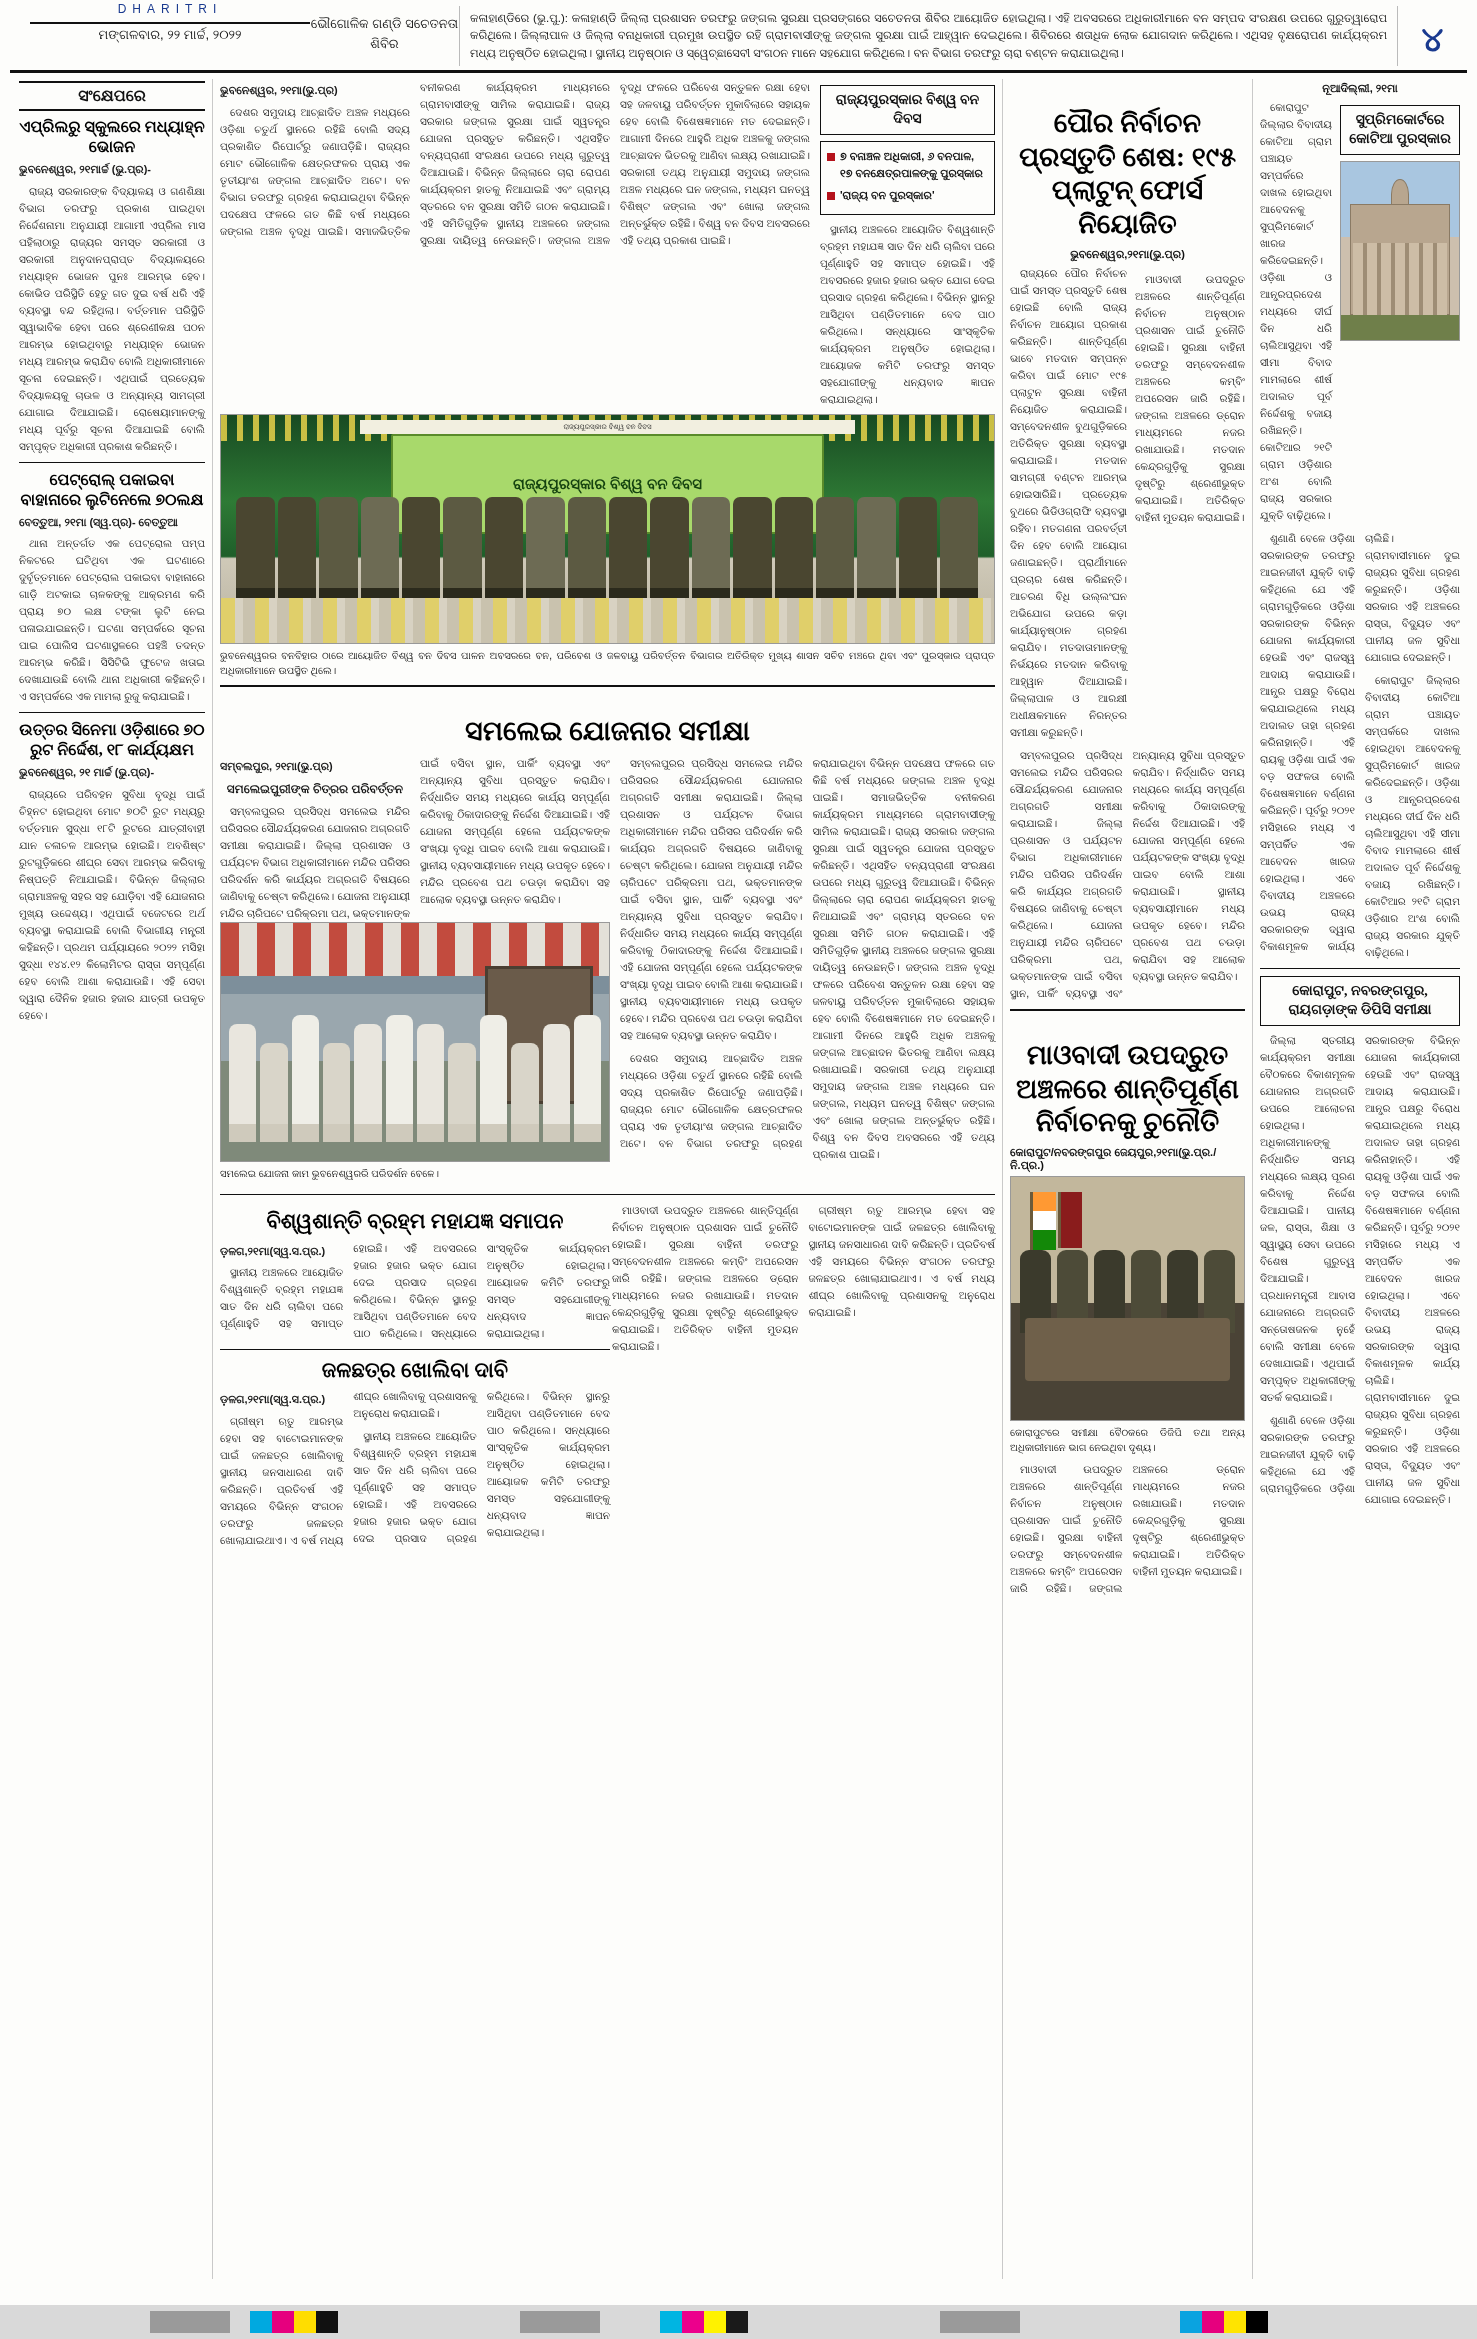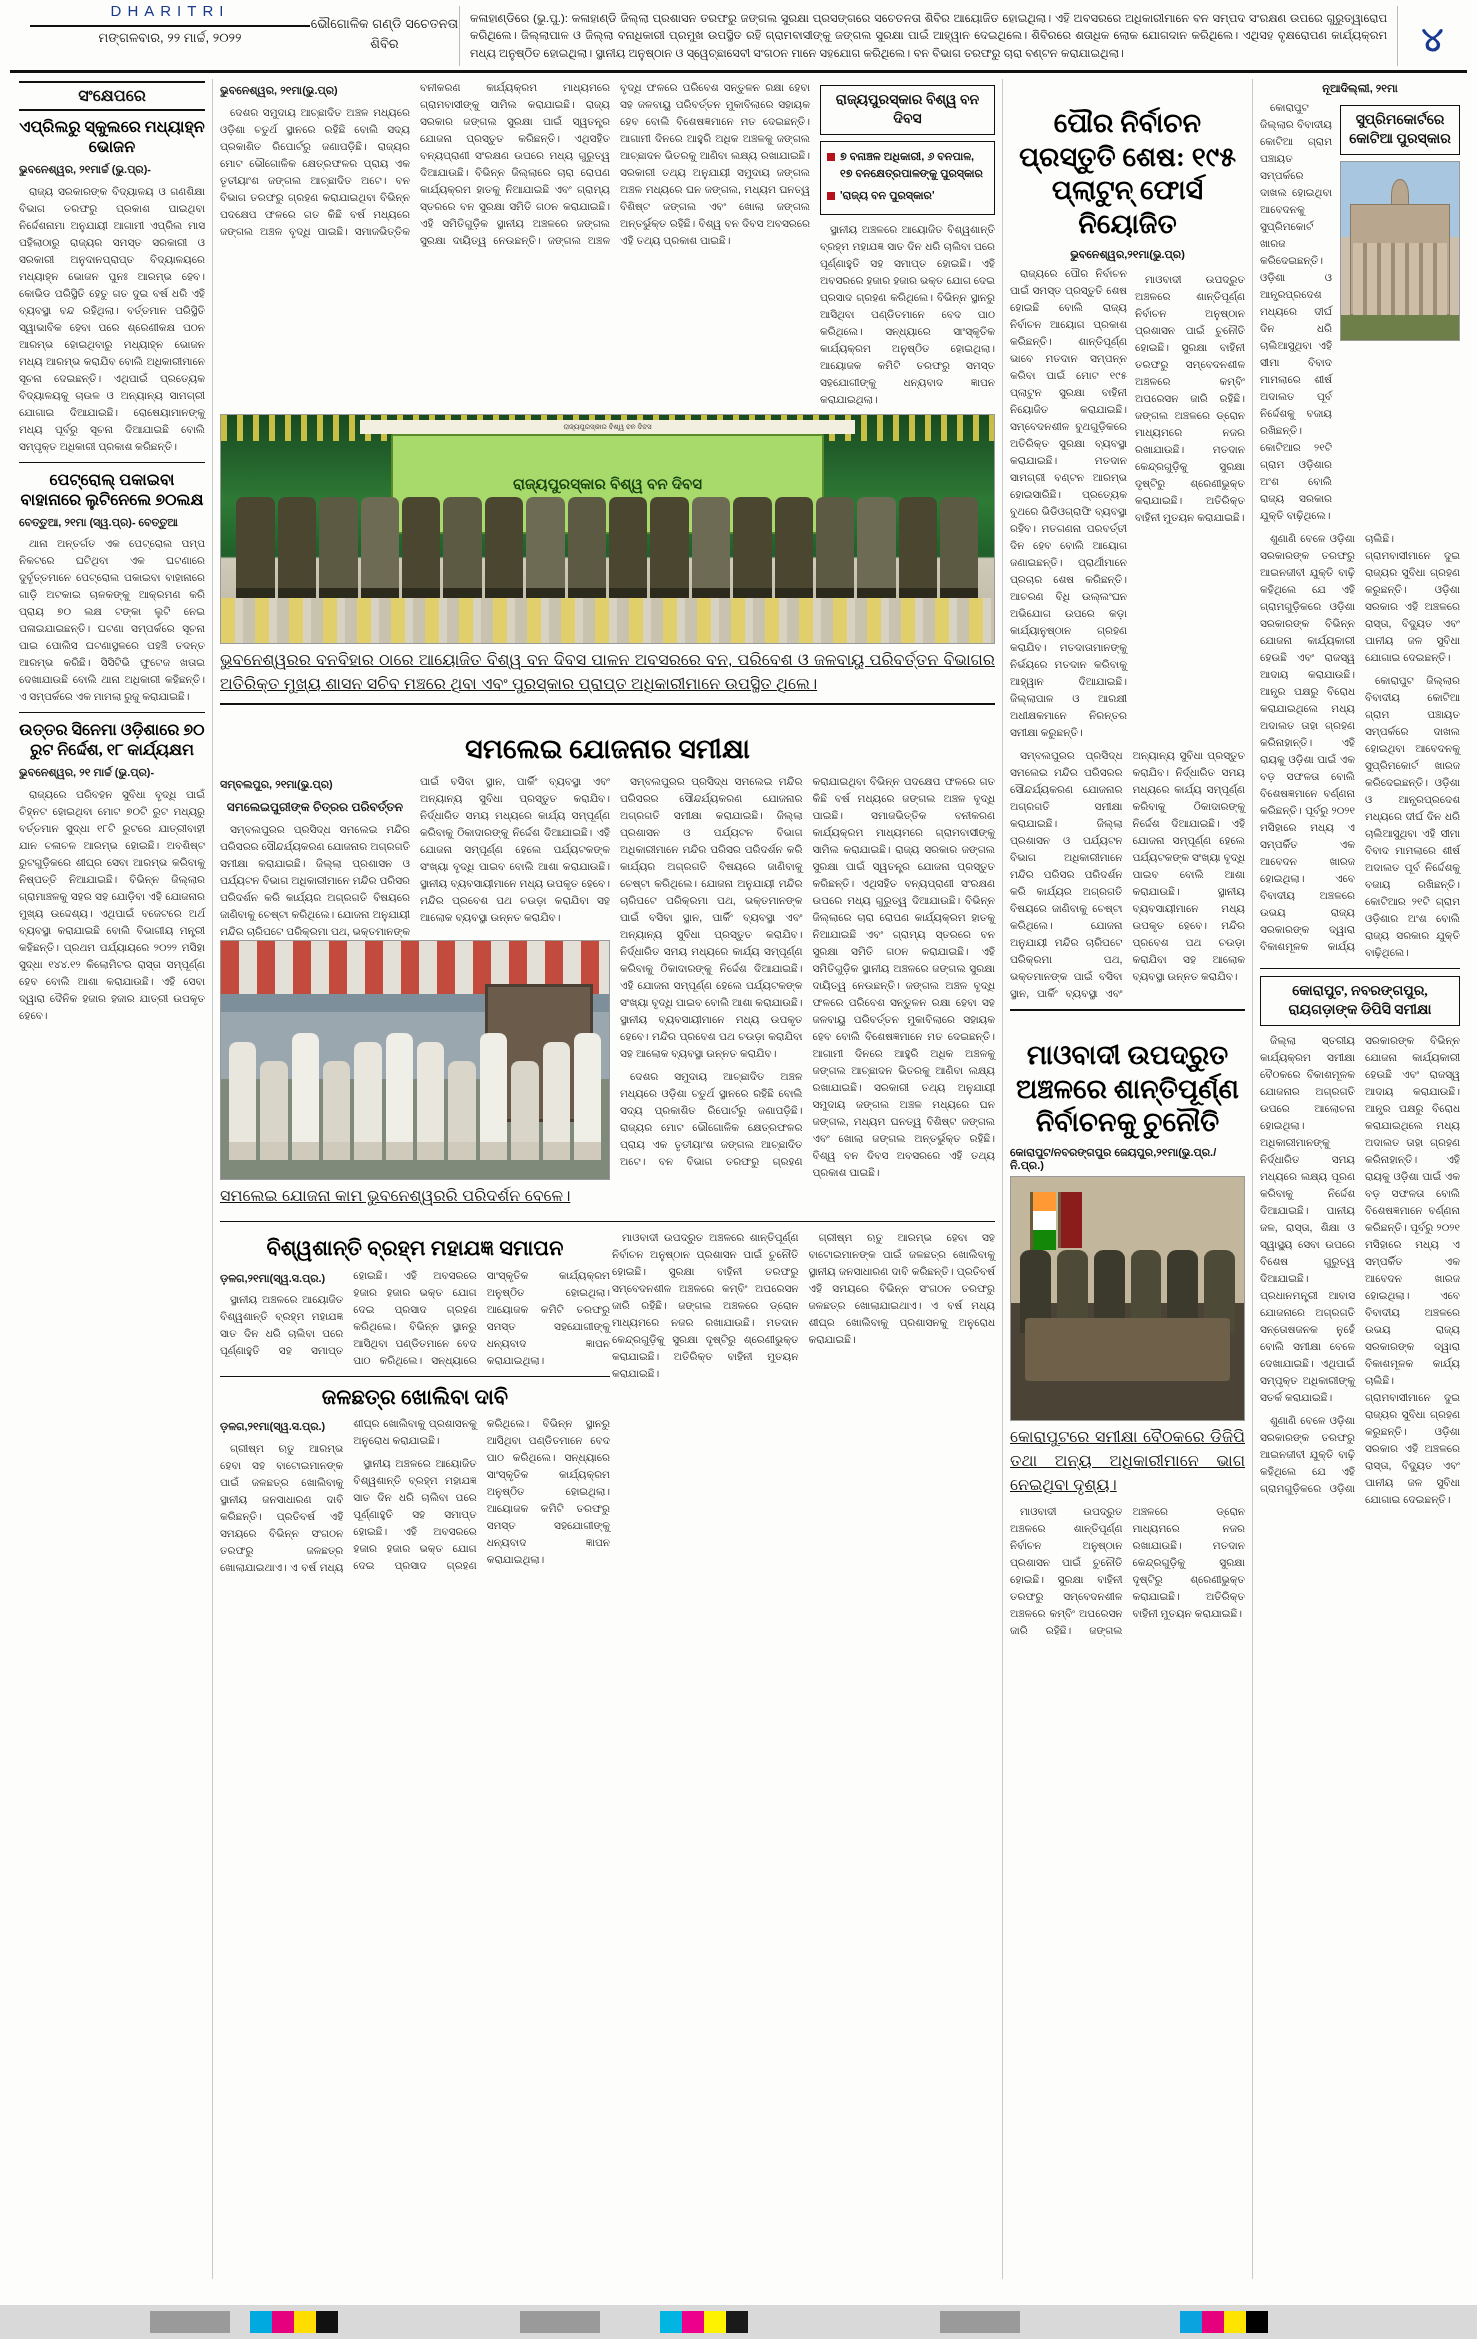--- a/index.html
+++ b/index.html
@@ -14,21 +14,21 @@
   .page { position:relative; width:1477px; height:2339px; padding:6px 10px 0 10px; }
 
   
   .masthead { display:flex; align-items:stretch; border-bottom:3px solid #111; padding-bottom:4px; }
   .logo-box { width:300px; padding-left:20px; }
   .logo-word {
     font-family:"Liberation Serif", serif;
     font-size:52px; font-weight:bold; color:#1a3a8f;
     letter-spacing:1px; line-height:1.05;
   }
-  .logo-sub { font-size:15px; letter-spacing:6px; color:#1a3a8f; text-align:center; margin-top:-4px; }
+  .logo-sub { font-size:12px; letter-spacing:6px; color:#1a3a8f; text-align:center; margin-top:-4px; }
   .logo-rule { border-top:2px solid #111; margin:6px 0 3px 0; }
   .logo-date { font-size:13px; text-align:center; }
   .mast-mid { width:150px; text-align:center; font-size:13px; line-height:1.55; padding-top:8px; border-right:1px solid #bbb; }
   .mast-ticker { flex:1; font-size:11.5px; line-height:1.5; padding:4px 10px; text-align:justify; }
   .mast-page { width:70px; text-align:center; font-size:34px; font-weight:bold; color:#1a3a8f; padding-top:14px; border-left:1px solid #bbb;}
 
   
   .content { display:flex; margin-top:6px; height:2200px;justify-content:flex-end; }
   .col { padding:0 7px; }
   .col + .col { border-left:1px solid #c9c9c9; }
@@ -62,21 +62,21 @@
     hyphens:auto; word-break:break-word; color:#1a1a1a;
   }
   .body-txt p { margin:0 0 6px; text-indent:10px; }
   .cols2 { column-count:2; column-gap:10px; }
   .cols3 { column-count:3; column-gap:10px; }
   .rule { border-top:1px solid #111; margin:7px 0; }
   .rule.thick { border-top:2px solid #111; }
 
   
   .photo { position:relative; overflow:hidden; border:1px solid #999; }
-  .cap { font-size:16px; line-height:1.5; text-align:justify; margin:4px 0 6px;text-decoration:underline; }
+  .cap { font-size:10px; line-height:1.5; text-align:justify; margin:4px 0 6px; }
 
   .ph-stage { height:230px; background:linear-gradient(#184a22 0%, #2e7a35 38%, #1f5f2a 62%, #cfc9b8 63%, #b9b3a0 100%); }
   .ph-stage .backdrop {
     position:absolute; left:22%; right:22%; top:8%; height:44%;
     background:#a8d96b; border:2px solid #5a8b2a; border-radius:2px;
     display:flex; align-items:center; justify-content:center;
     color:#14420f; font-weight:bold; font-size:15px; text-align:center; line-height:1.4;
   }
   .ph-stage .banner-top {
     position:absolute; left:18%; right:18%; top:2%; height:14px;

